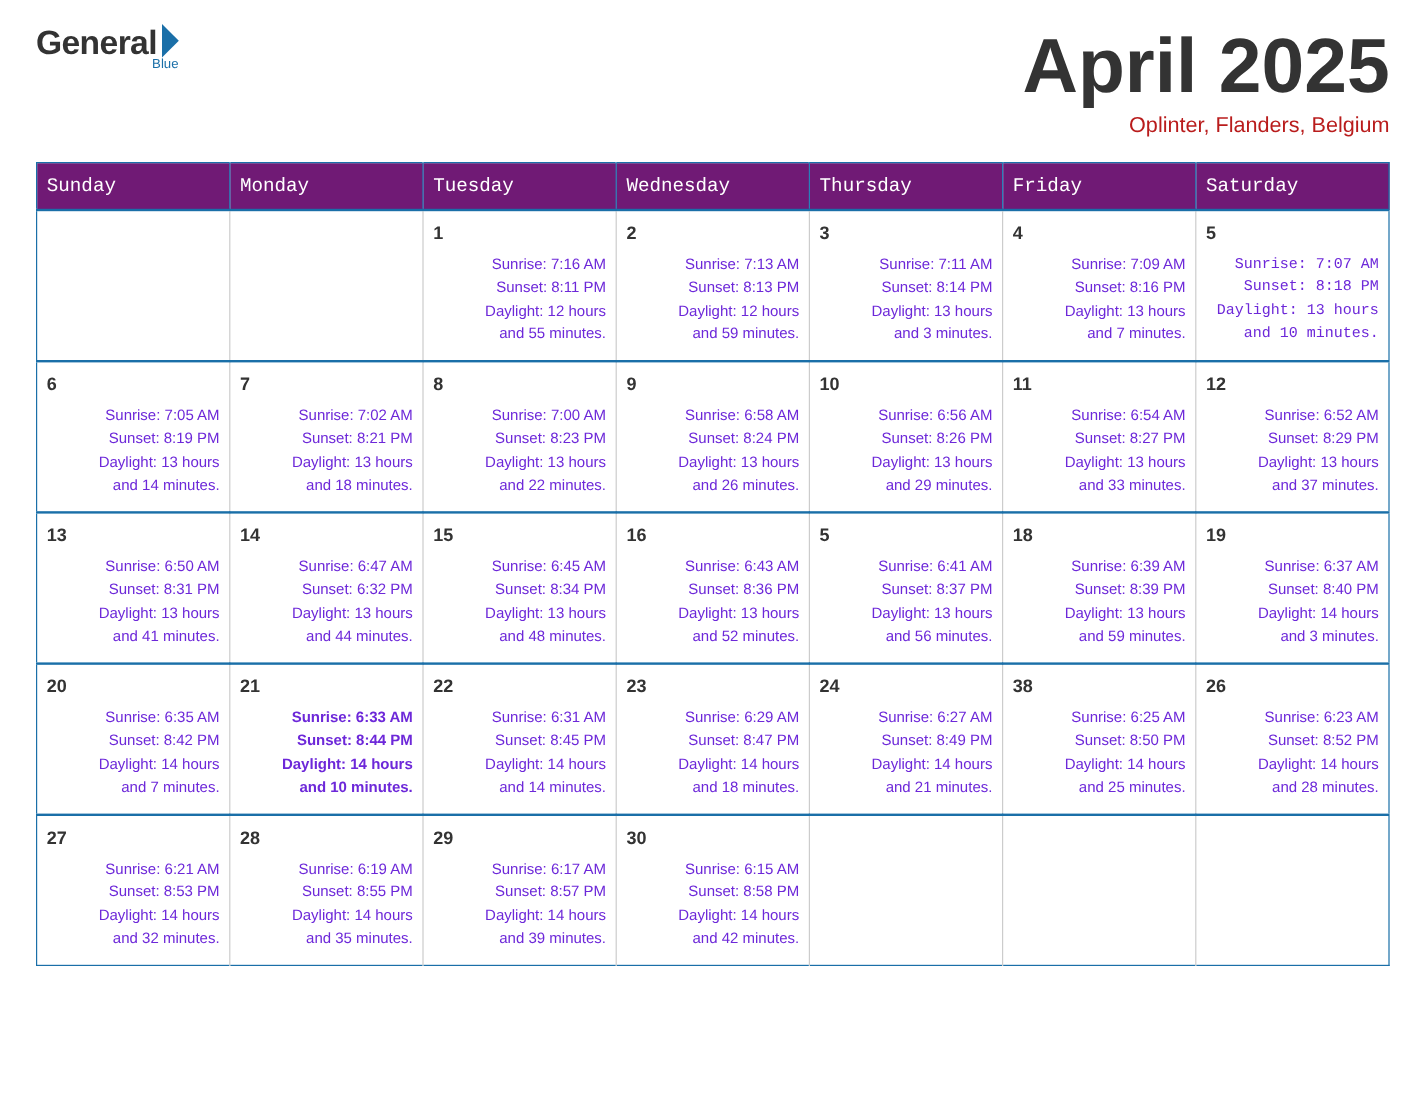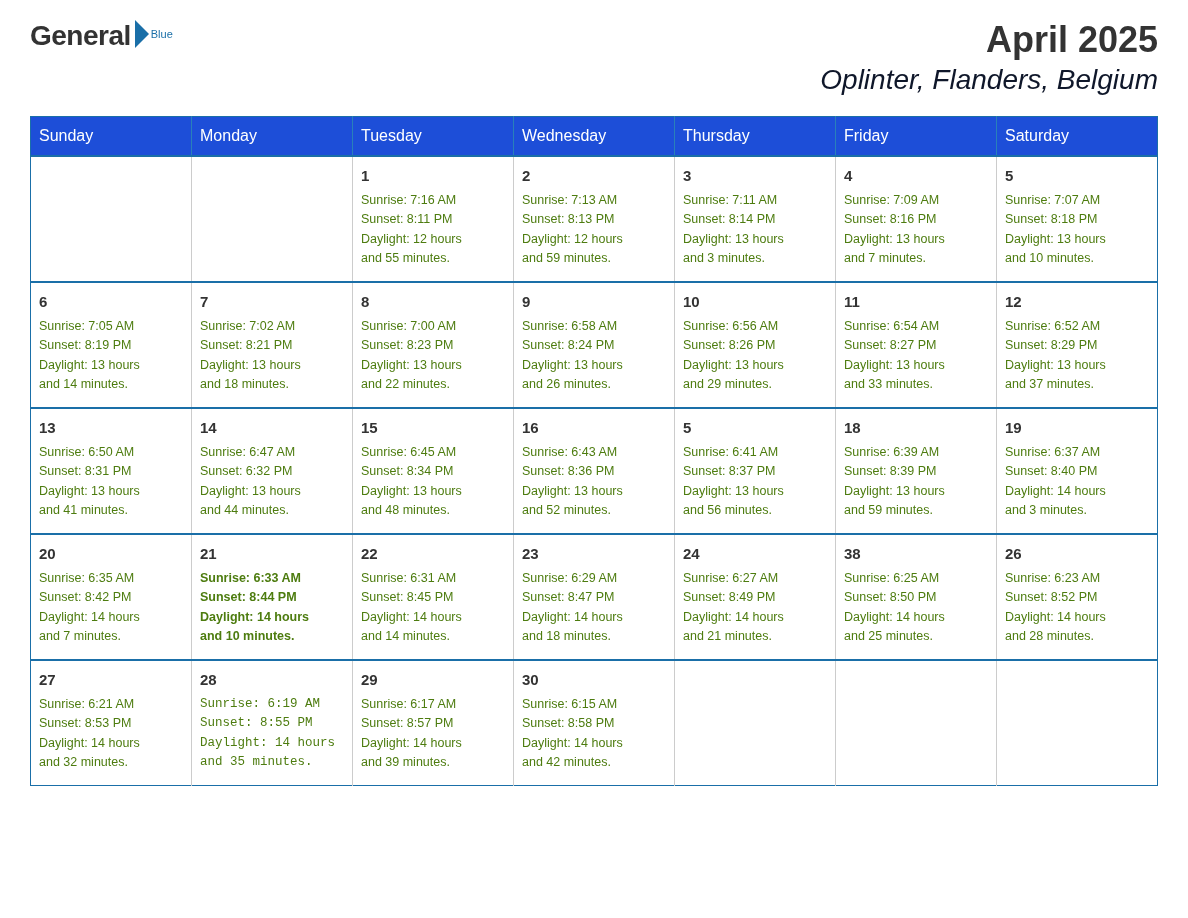--- a/index.html
+++ b/index.html
@@ -12,22 +12,22 @@
       min-height: 918px;
     }
     .header {
       display: flex;
       justify-content: space-between;
       align-items: flex-start;
       margin-bottom: 20px;
     }
     .logo {
       display: flex;
-      flex-direction: row;
-      align-items: center;
+      flex-direction: column;
+      align-items: flex-end;
     }
     .logo-top {
       display: flex;
       align-items: center;
     }
     .logo-general {
       font-size: 28px;
       font-weight: bold;
       color: #333;
       letter-spacing: -0.5px;
@@ -44,39 +44,39 @@
     .logo-subtitle {
       font-size: 11px;
       color: #1a6fa8;
       margin-left: 2px;
       margin-top: -4px;
     }
     .title-section {
       text-align: right;
     }
     .month-title {
-      font-size: 36px;
+      font-size: 64px;
       font-weight: bold;
       color: #333;
       line-height: 1.1;
     }
     .location-title {
-      font-size: 28px;
-      color: #0f172a;
+      font-size: 18px;
+      color: #b91c1c;
       margin-top: 4px;
-      font-style: italic;
     }
     .calendar {
       width: 100%;
       border-collapse: collapse;
       border: 1px solid #1a6fa8;
     }
     .calendar thead tr {
-      background-color: #1d4ed8;
+      background-color: #701a75;
       color: #fff;
+      font-family: Liberation Mono, monospace;
     }
     .calendar thead th {
       padding: 10px 8px;
       font-size: 16px;
       font-weight: normal;
       text-align: left;
       border-right: 1px solid #2980b9;
       width: 14.28%;
     }
     .calendar thead th:last-child {
@@ -98,22 +98,23 @@
       border-right: none;
     }
     .day-number {
       font-size: 15px;
       font-weight: bold;
       color: #333;
       margin-bottom: 4px;
     }
     .day-info {
       font-size: 12.5px;
-      color: #4d7c0f;
+      color: #6d28d9;
       line-height: 1.55;
+      text-align: right;
     }
     .empty-cell {
       background: #fff;
     }
   </style>
 </head>
 <body>
 
 <div class="header">
   <div class="logo">
@@ -168,21 +169,21 @@
         </td>
         <td>
           <div class="day-number">4</div>
           <div class="day-info" style="white-space: pre-line;">Sunrise: 7:09 AM
 Sunset: 8:16 PM
 Daylight: 13 hours
 and 7 minutes.</div>
         </td>
         <td>
           <div class="day-number">5</div>
-          <div class="day-info" style="white-space: pre-line;">Sunrise: 7:07 AM
+          <div class="day-info" style="white-space: pre-line; font-family: Liberation Mono, monospace;">Sunrise: 7:07 AM
 Sunset: 8:18 PM
 Daylight: 13 hours
 and 10 minutes.</div>
         </td>
       </tr>
       <tr>
         <td>
           <div class="day-number">6</div>
           <div class="day-info" style="white-space: pre-line;">Sunrise: 7:05 AM
 Sunset: 8:19 PM
@@ -337,21 +338,21 @@
       <tr>
         <td>
           <div class="day-number">27</div>
           <div class="day-info" style="white-space: pre-line;">Sunrise: 6:21 AM
 Sunset: 8:53 PM
 Daylight: 14 hours
 and 32 minutes.</div>
         </td>
         <td>
           <div class="day-number">28</div>
-          <div class="day-info" style="white-space: pre-line; font-family: Liberation Mono, monospace;">Sunrise: 6:19 AM
+          <div class="day-info" style="white-space: pre-line;">Sunrise: 6:19 AM
 Sunset: 8:55 PM
 Daylight: 14 hours
 and 35 minutes.</div>
         </td>
         <td>
           <div class="day-number">29</div>
           <div class="day-info" style="white-space: pre-line;">Sunrise: 6:17 AM
 Sunset: 8:57 PM
 Daylight: 14 hours
 and 39 minutes.</div>

